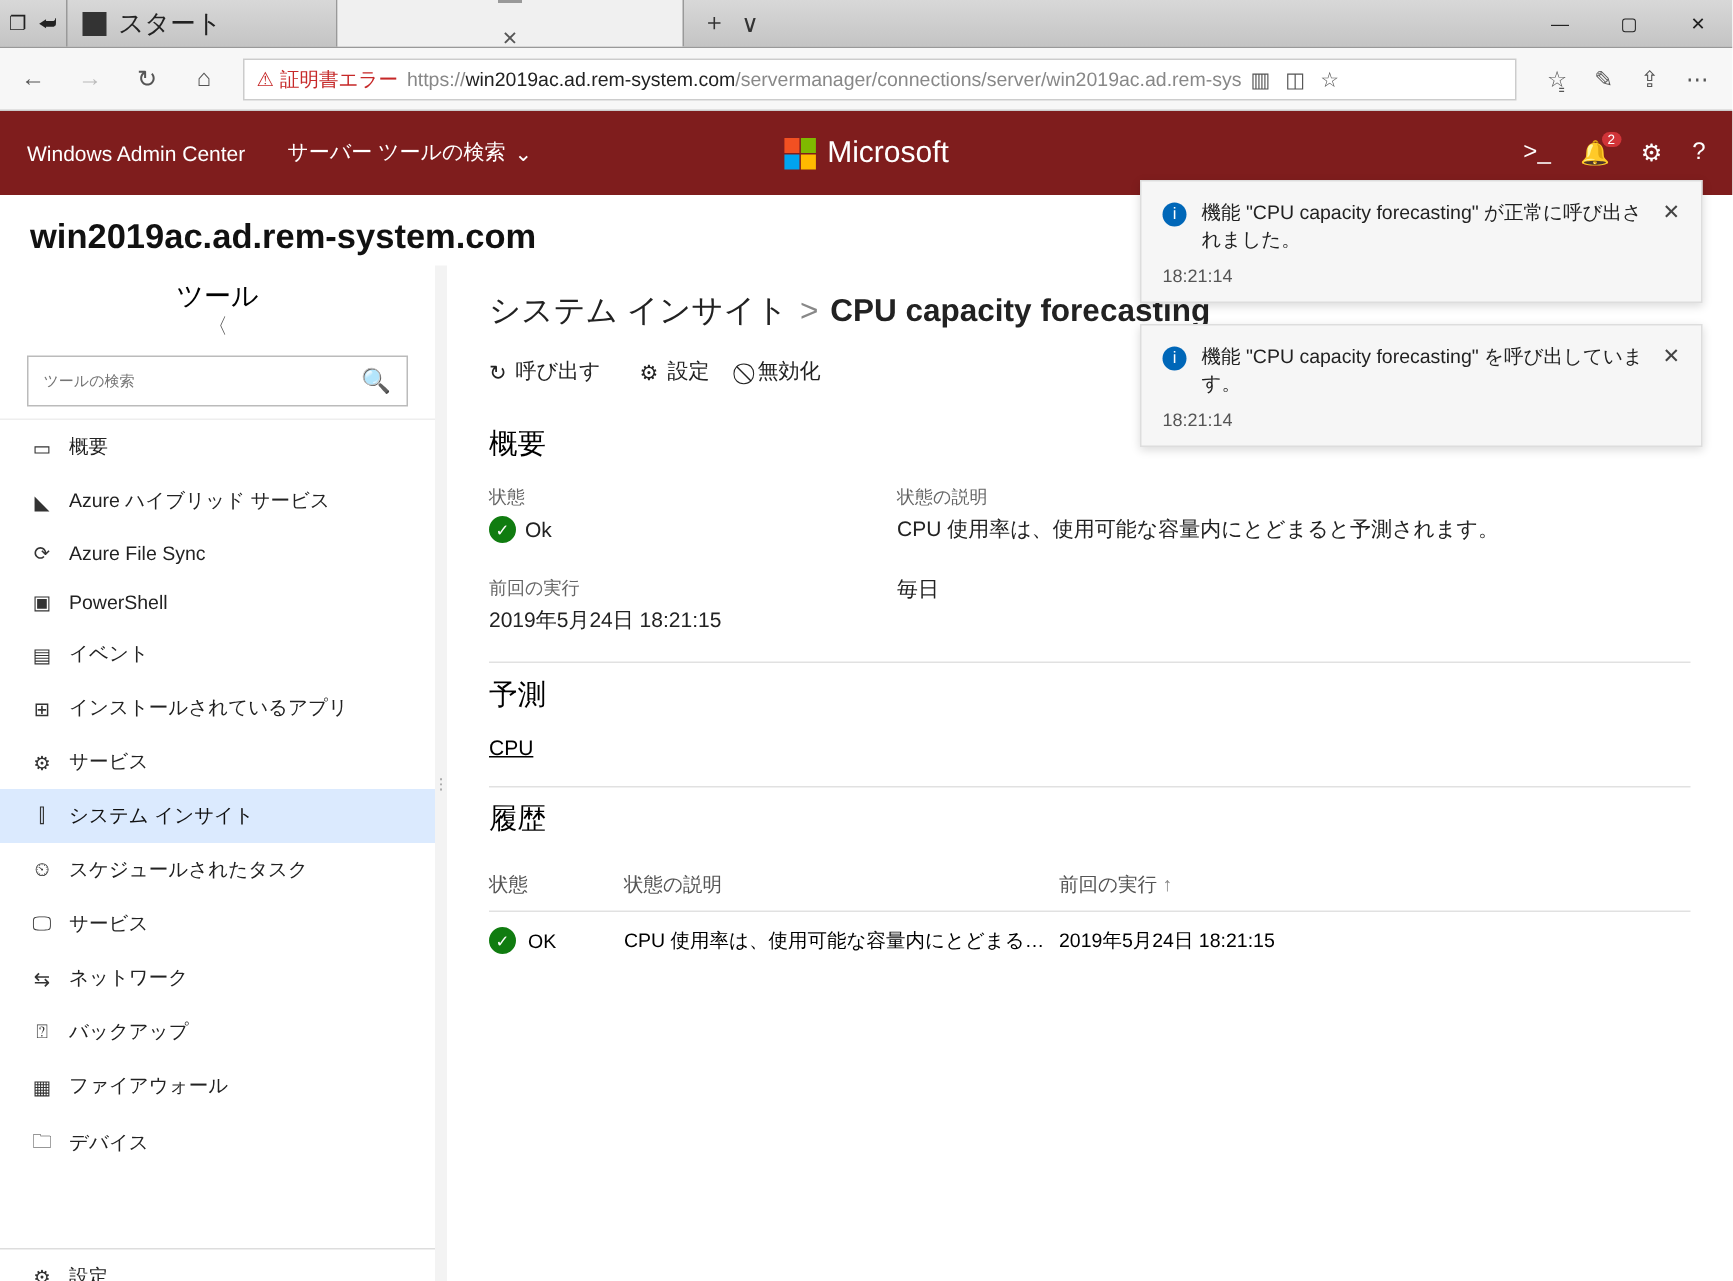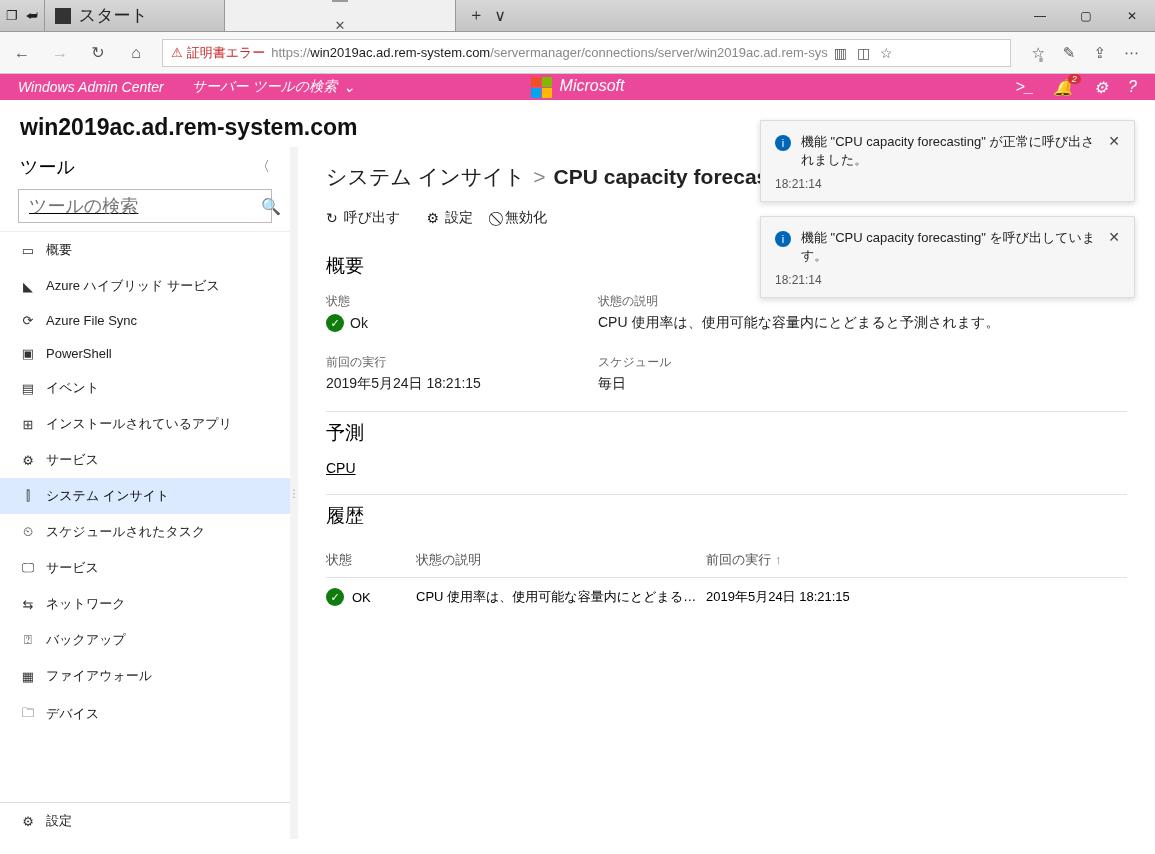--- a/index.html
+++ b/index.html
@@ -25,44 +25,44 @@
 .navbar .nav-btn { color:#555; font-size:16px; width:24px; text-align:center; }
 .navbar .nav-btn.disabled { color:#bbb; }
 .navbar .url-box { flex:1; height:28px; border:1px solid #ccc; background:#fff; display:flex; align-items:center; padding:0 8px; gap:6px; font-size:13px; }
 .navbar .cert-err { color:#c62828; display:flex; align-items:center; gap:4px; }
 .navbar .url-text { color:#888; white-space:nowrap; overflow:hidden; }
 .navbar .url-text .dark { color:#222; }
 .navbar .url-right { display:flex; gap:10px; color:#555; font-size:14px; }
 .navbar .right-icons { display:flex; gap:18px; color:#555; font-size:15px; padding:0 6px; }
 
 
-.wac-header { height:26px; background:#ec4899; color:#fff; display:flex; align-items:center; padding:0 18px; gap:28px; position:relative;font-style:italic; }
+.wac-header { height:56px; background:#7f1d1d; color:#fff; display:flex; align-items:center; padding:0 18px; gap:28px; position:relative; }
 .wac-header .brand { font-size:14px; }
 .wac-header .crumb { font-size:14px; display:flex; align-items:center; gap:6px; }
-.wac-header .ms-logo { position:absolute; left:50%; transform:translateX(-50%); display:flex; align-items:flex-start; gap:8px; font-size:16px; }
+.wac-header .ms-logo { position:absolute; left:50%; transform:translateX(-50%); display:flex; align-items:center; gap:8px; font-size:20px; }
 .wac-header .ms-logo .grid { display:grid; grid-template:repeat(2,10px)/repeat(2,10px); gap:1px; }
 .wac-header .ms-logo .grid span:nth-child(1){background:#f25022}
 .wac-header .ms-logo .grid span:nth-child(2){background:#7fba00}
 .wac-header .ms-logo .grid span:nth-child(3){background:#00a4ef}
 .wac-header .ms-logo .grid span:nth-child(4){background:#ffb900}
 .wac-header .right { margin-left:auto; display:flex; gap:20px; font-size:16px; align-items:center; }
 .wac-header .bell { position:relative; }
 .wac-header .badge { position:absolute; top:-4px; right:-7px; background:#d13438; color:#fff; font-size:9px; border-radius:7px; padding:0 4px; }
 
 
 .server-title { padding:14px 20px 6px; font-size:23px; font-weight:700; color:#111; }
 
 
 .main { display:flex; height:calc(100% - 32px - 42px - 40px - 48px); }
 .sidebar { width:290px; border-right:none; display:flex; flex-direction:column; }
-.side-head { display:flex; align-items:center; justify-content:space-between; padding:8px 20px 10px; }
+.side-head { display:flex; align-items:center; justify-content:flex-end; padding:8px 20px 10px;flex-direction:column; }
 .side-head h2 { font-size:18px; font-weight:400; }
 .side-head .collapse { color:#555; font-size:14px; }
 .side-search { margin:0 18px 8px; height:34px; border:1px solid #bbb; display:flex; align-items:center; padding:0 10px; }
-.side-search input { border:none; outline:none; flex:1; font-size:18px;text-decoration:underline; }
+.side-search input { border:none; outline:none; flex:1; font-size:10px; }
 .side-list { flex:1; overflow:auto; border-top:1px solid #eee; position:relative; }
 .side-list::-webkit-scrollbar { width:14px; }
 .side-list::-webkit-scrollbar-thumb { background:#ccc; }
 .side-item { display:flex; align-items:center; gap:10px; padding:9px 20px; font-size:13px; color:#222; cursor:pointer; }
 .side-item .ico { width:16px; text-align:center; font-size:13px; color:#333; }
 .side-item.selected { background:#dbeafe; color:#111; }
 .side-footer { border-top:1px solid #ddd; }
 
 
 .splitter { width:8px; background:#f3f3f3; display:flex; align-items:center; justify-content:center; color:#999; font-size:10px; }
@@ -291,21 +291,20 @@
           </div>
         <div class="kv">
             <div class="label">状態の説明</div>
           <div class="value">CPU 使用率は、使用可能な容量内にとどまると予測されます。</div>
           </div>
         <div class="kv">
             <div class="label">前回の実行</div>
           <div class="value">2019年5月24日 18:21:15</div>
           </div>
         <div class="kv">
-            <div class="label">スケジュール</div>
           <div class="value">毎日</div>
           </div>
       </div>
     </div>
 
     <div class="section">
       <h3>予測</h3>
       <div class="predict-body">CPU</div>
     </div>
 

